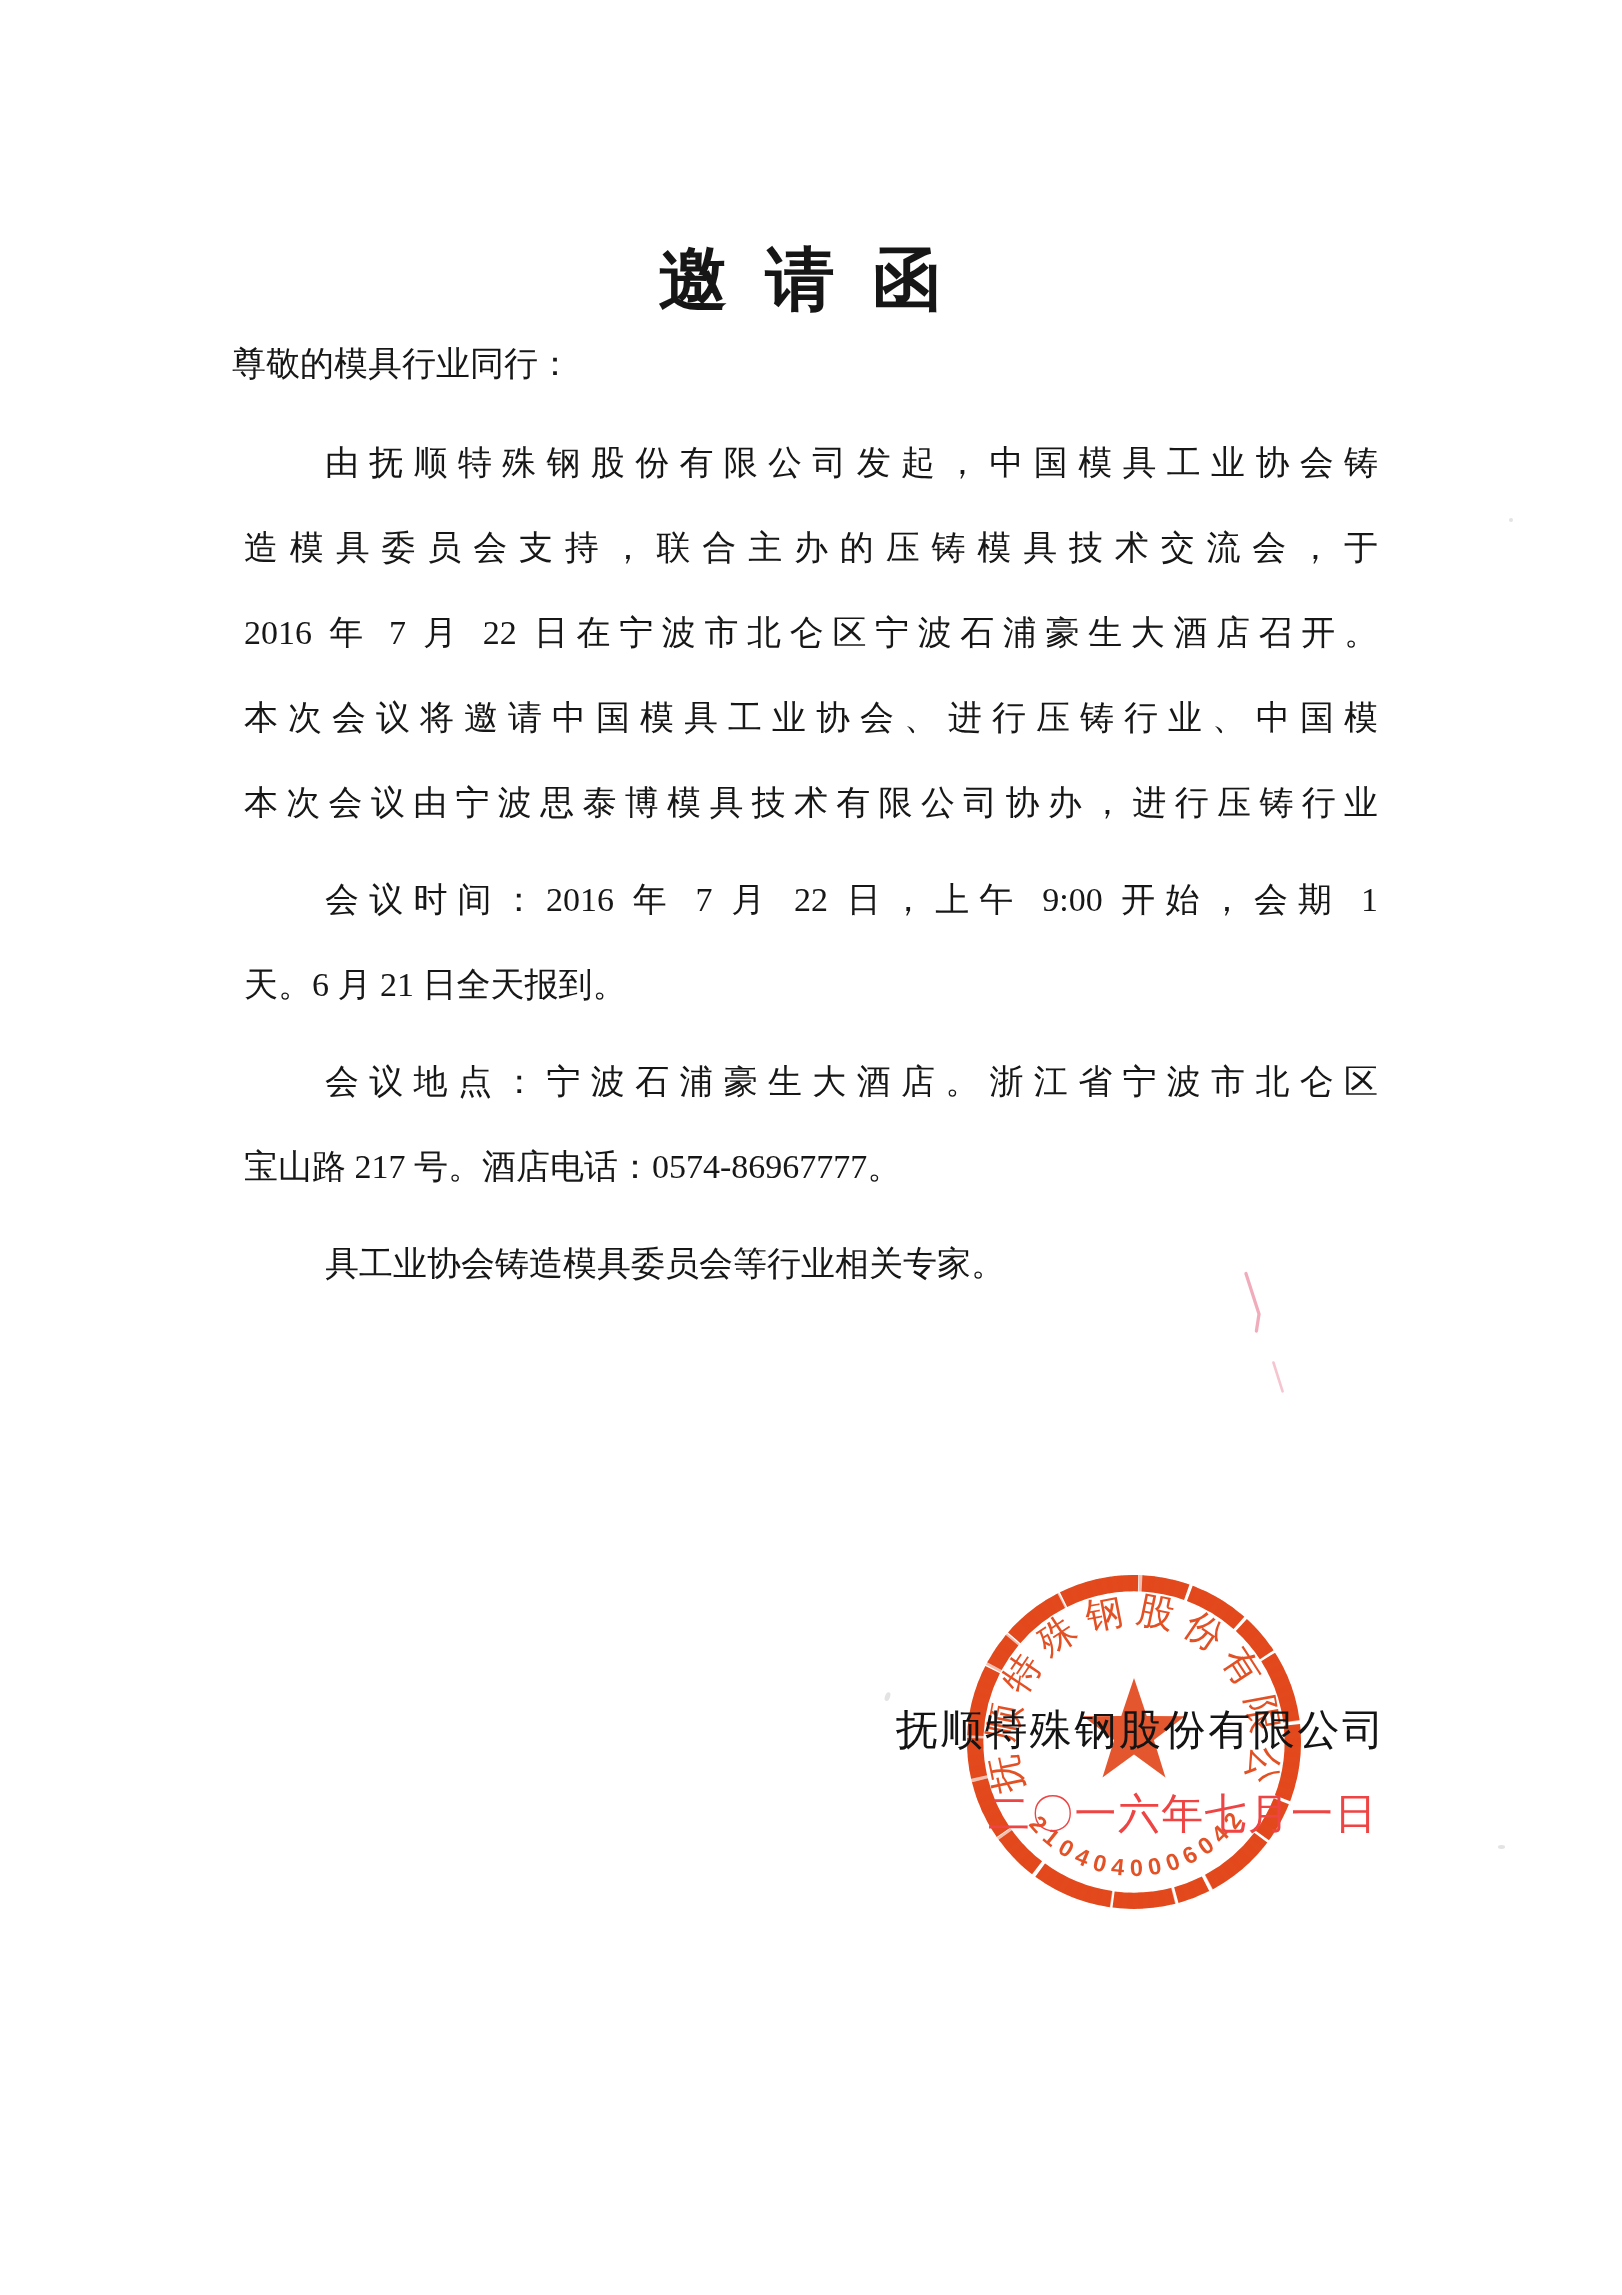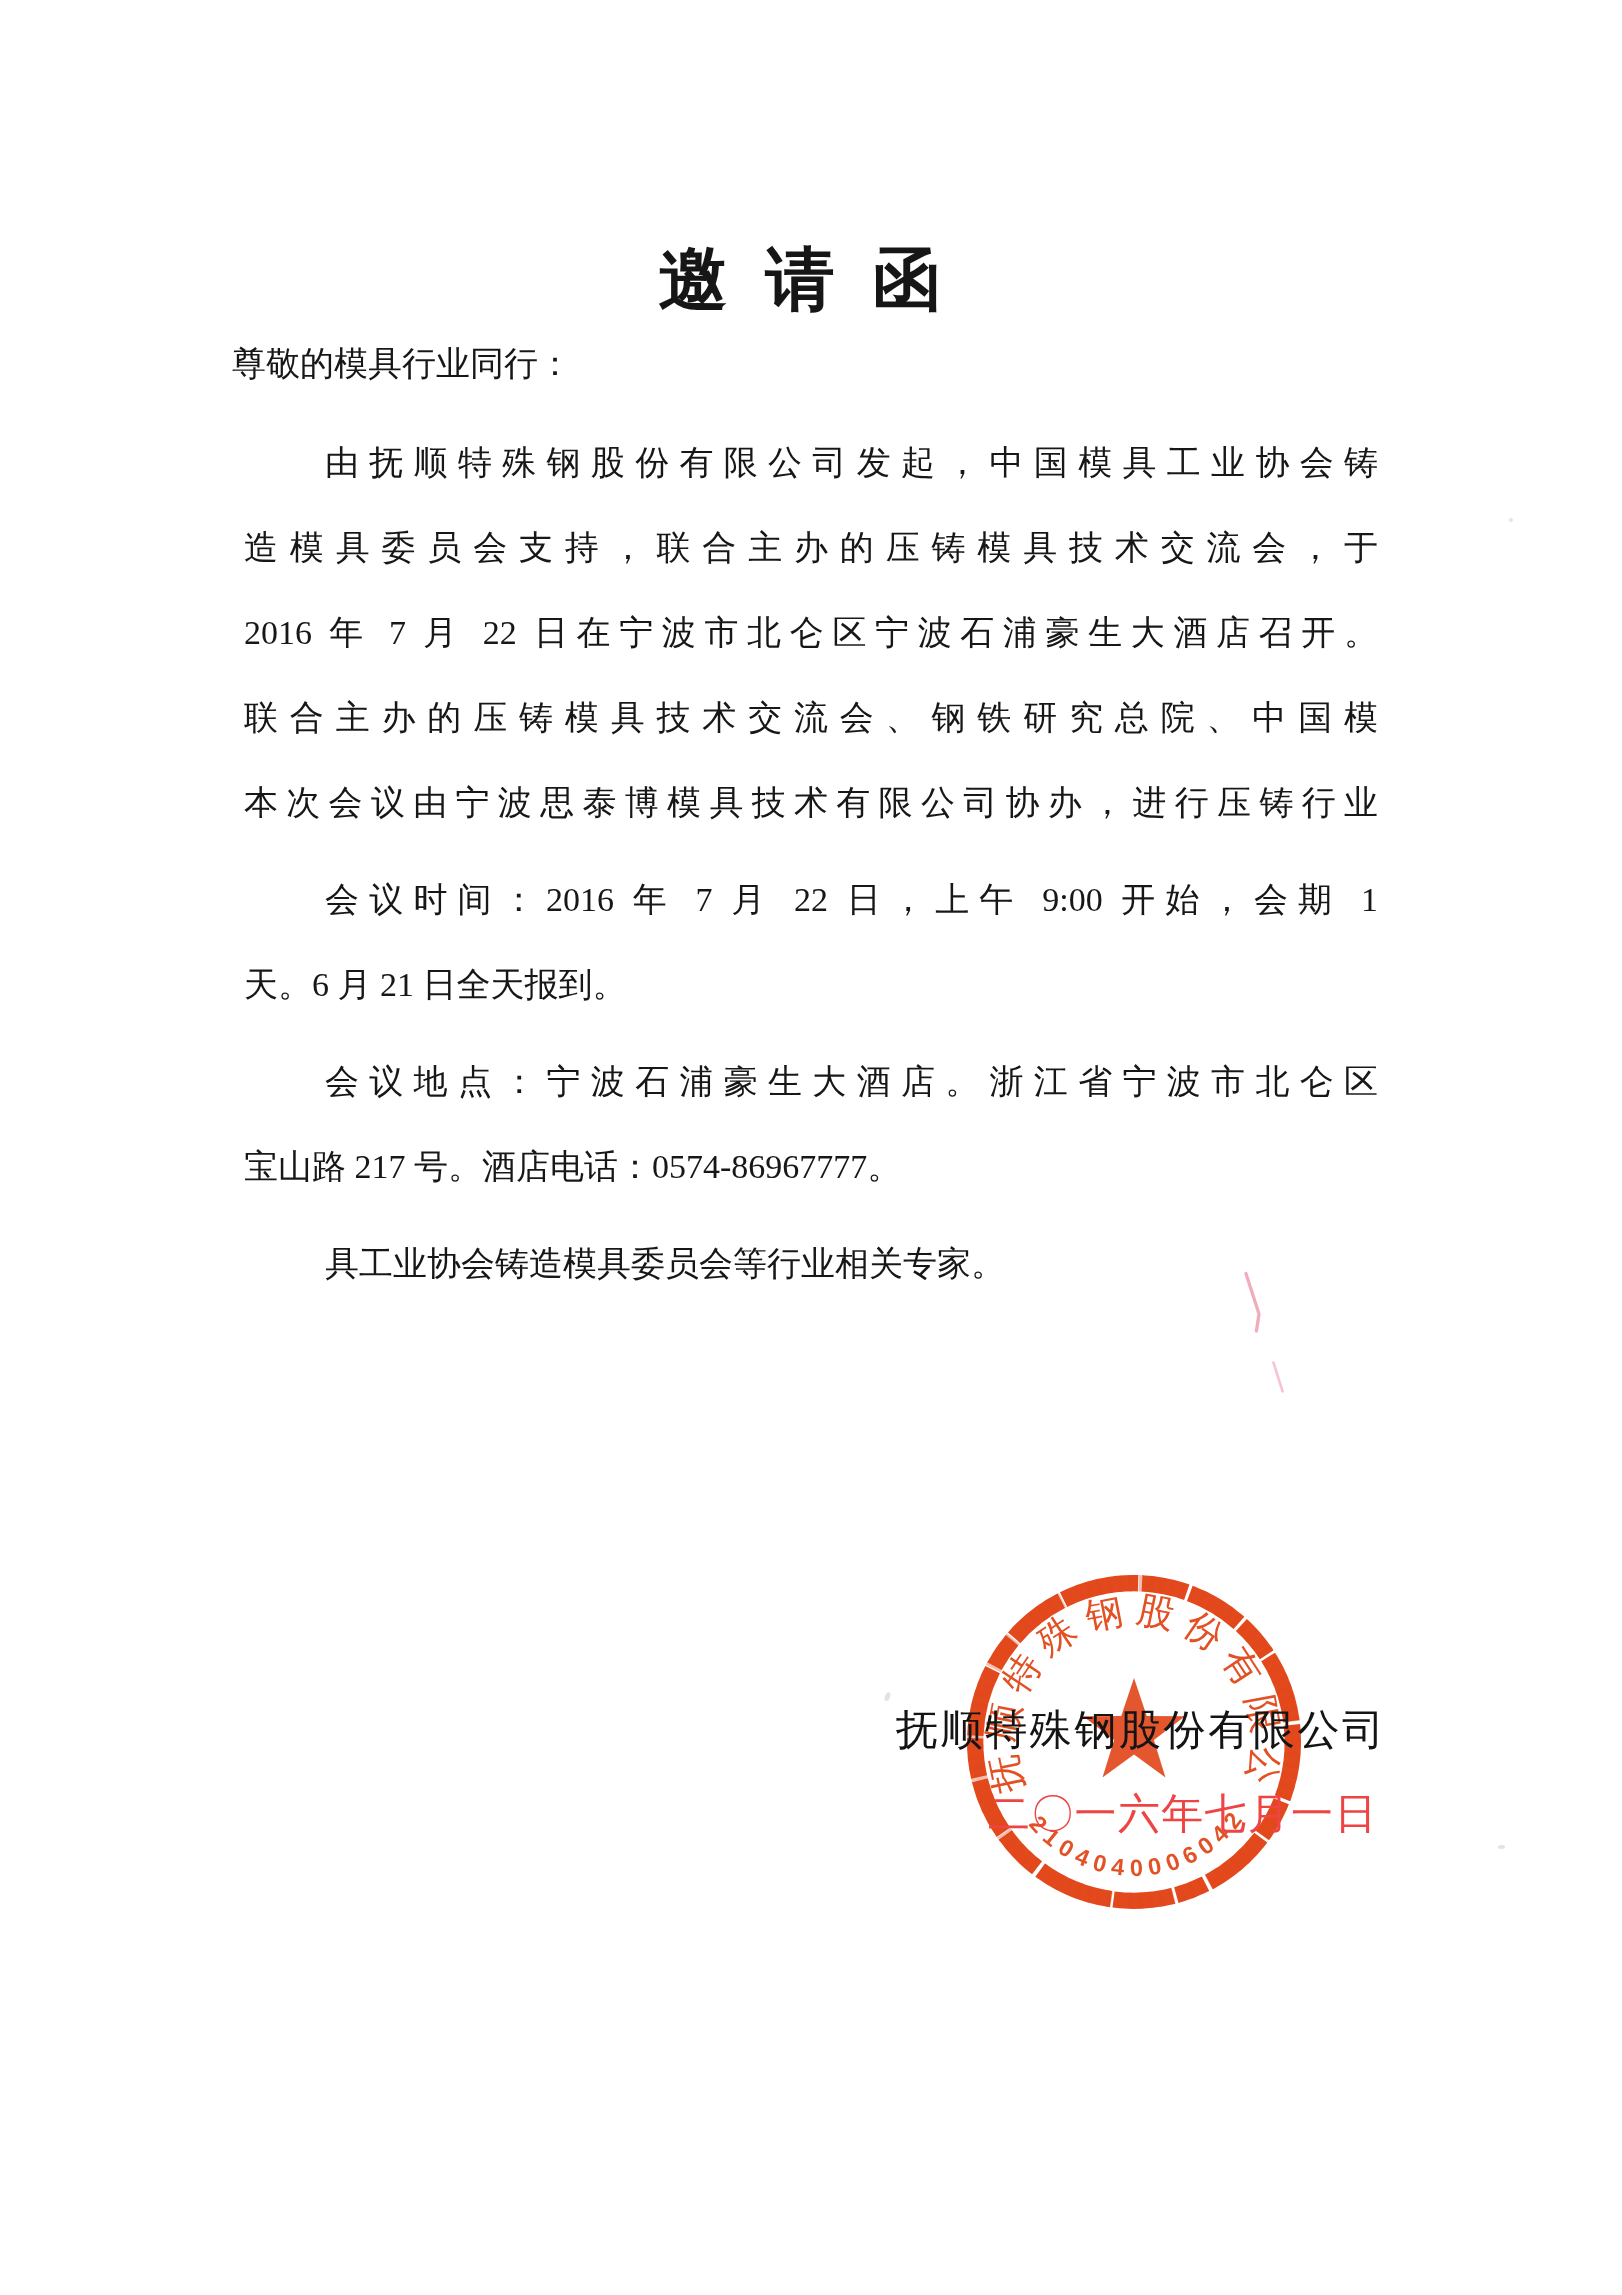--- a/index.html
+++ b/index.html
@@ -77,21 +77,21 @@
       <span>函</span>
     </div>
 
   <div class="body-text">
     <div class="salutation">尊敬的模具行业同行：</div>
     <div id="paragraphs">
         <div class="para">
           <div class="line indent justify">由抚顺特殊钢股份有限公司发起，中国模具工业协会铸</div>
           <div class="line justify">造模具委员会支持，联合主办的压铸模具技术交流会，于</div>
           <div class="line justify">2016 年 7 月 22 日在宁波市北仑区宁波石浦豪生大酒店召开。</div>
-          <div class="line justify">联合主办的压铸模具技术交流会、钢铁研究总院、中国模</div>
+          <div class="line justify">本次会议将邀请中国模具工业协会、进行压铸行业、中国模</div>
           <div class="line justify">本次会议由宁波思泰博模具技术有限公司协办，进行压铸行业</div>
         </div>
         <div class="para">
           <div class="line indent justify">会议时间：2016 年 7 月 22 日，上午 9:00 开始，会期 1</div>
           <div class="line">天。6 月 21 日全天报到。</div>
         </div>
         <div class="para">
           <div class="line indent justify">会议地点：宁波石浦豪生大酒店。浙江省宁波市北仑区</div>
           <div class="line">宝山路 217 号。酒店电话：0574-86967777。</div>
         </div>

